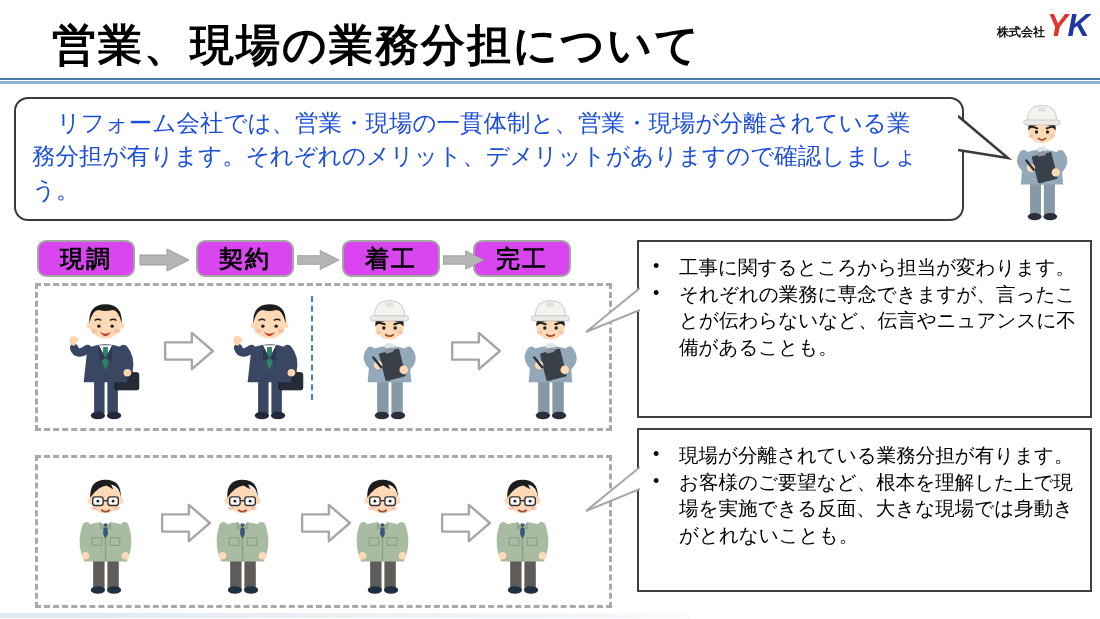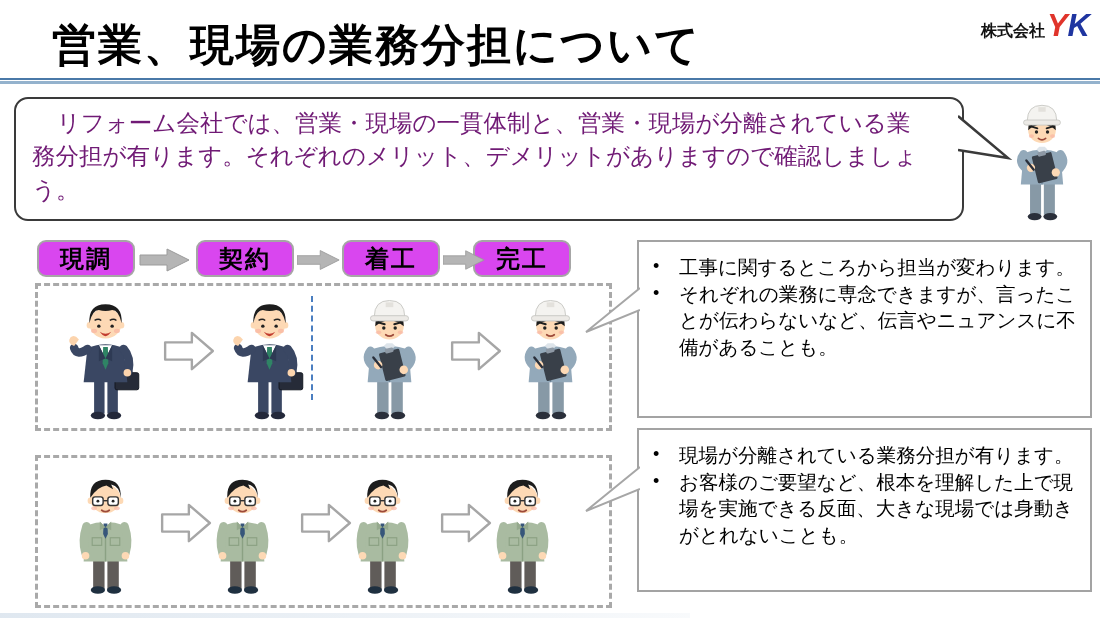--- a/index.html
+++ b/index.html
@@ -10,33 +10,33 @@
   }
   
   .title{
     position:absolute;left:52px;top:16px;font-size:44px;font-weight:700;
     letter-spacing:2px;color:#000;white-space:nowrap;
   }
   .logo{
     position:absolute;right:10px;top:8px;display:flex;align-items:baseline;
     white-space:nowrap;
   }
-  .logo .prefix{font-size:16px;font-weight:700;color:#111;margin-right:1px;}
+  .logo .prefix{font-size:12px;font-weight:700;color:#111;margin-right:1px;}
   .logo .name{font-size:26px;font-weight:900;color:#111;letter-spacing:0px;}
   .logo .y{font-size:31px;font-weight:900;font-style:italic;margin-left:1px;}
   .logo .k{font-size:31px;font-weight:900;font-style:italic;}
   .rule{position:absolute;left:0;top:78px;width:1100px;}
   .rule .r1{height:2px;background:#4a79a8;}
   .rule .r2{height:1px;background:#ffffff;}
   .rule .r3{height:3px;background:#94b2cd;}
   
   .intro{
     position:absolute;left:14px;top:97px;width:950px;height:124px;
     border:2.5px solid #3a3a3a;border-radius:14px;box-sizing:border-box;
-    padding:8px 30px 8px 16px;font-size:23.5px;line-height:1.42;color:#701a75;
+    padding:8px 30px 8px 16px;font-size:23.5px;line-height:1.42;color:#1d4ed8;
   }
   .intro p{margin:0;text-indent:1.05em;}
   .intro-tail{position:absolute;left:958px;top:108px;}
   .mascot{position:absolute;left:996px;top:93px;}
   
   .flow-box{
     position:absolute;top:240px;height:37px;width:98px;box-sizing:border-box;
     border:2.5px solid #a6a6a6;border-radius:9px;background:#d946ef;
     display:flex;align-items:center;justify-content:center;
     font-size:24px;font-weight:600;color:#000;letter-spacing:2px;
@@ -51,21 +51,21 @@
   #dash2{top:455px;height:153px;}
   .person{position:absolute;}
   .big-arrow{position:absolute;}
   .blue-sep{
     position:absolute;left:311px;top:296px;height:104px;width:0;
     border-left:2.5px dashed #4a7ec0;
   }
   
   .callout{
     position:absolute;left:637px;width:455px;box-sizing:border-box;
-    border:2px solid #a3a3a3;background:#fff;color:#000;
+    border:2px solid #404040;background:#fff;color:#000;
   }
   #callout1{top:240px;height:178px;}
   #callout2{top:428px;height:164px;}
   .callout ul{margin:12px 8px 0 6px;padding:0;list-style:none;
     font-size:19.5px;line-height:1.36;}
   .callout li{position:relative;padding-left:34px;margin:0;}
   .callout li::before{content:"\2022";position:absolute;left:8px;top:0;font-size:18px;}
   .callout-tail{position:absolute;}
   
   .footer-bar{

